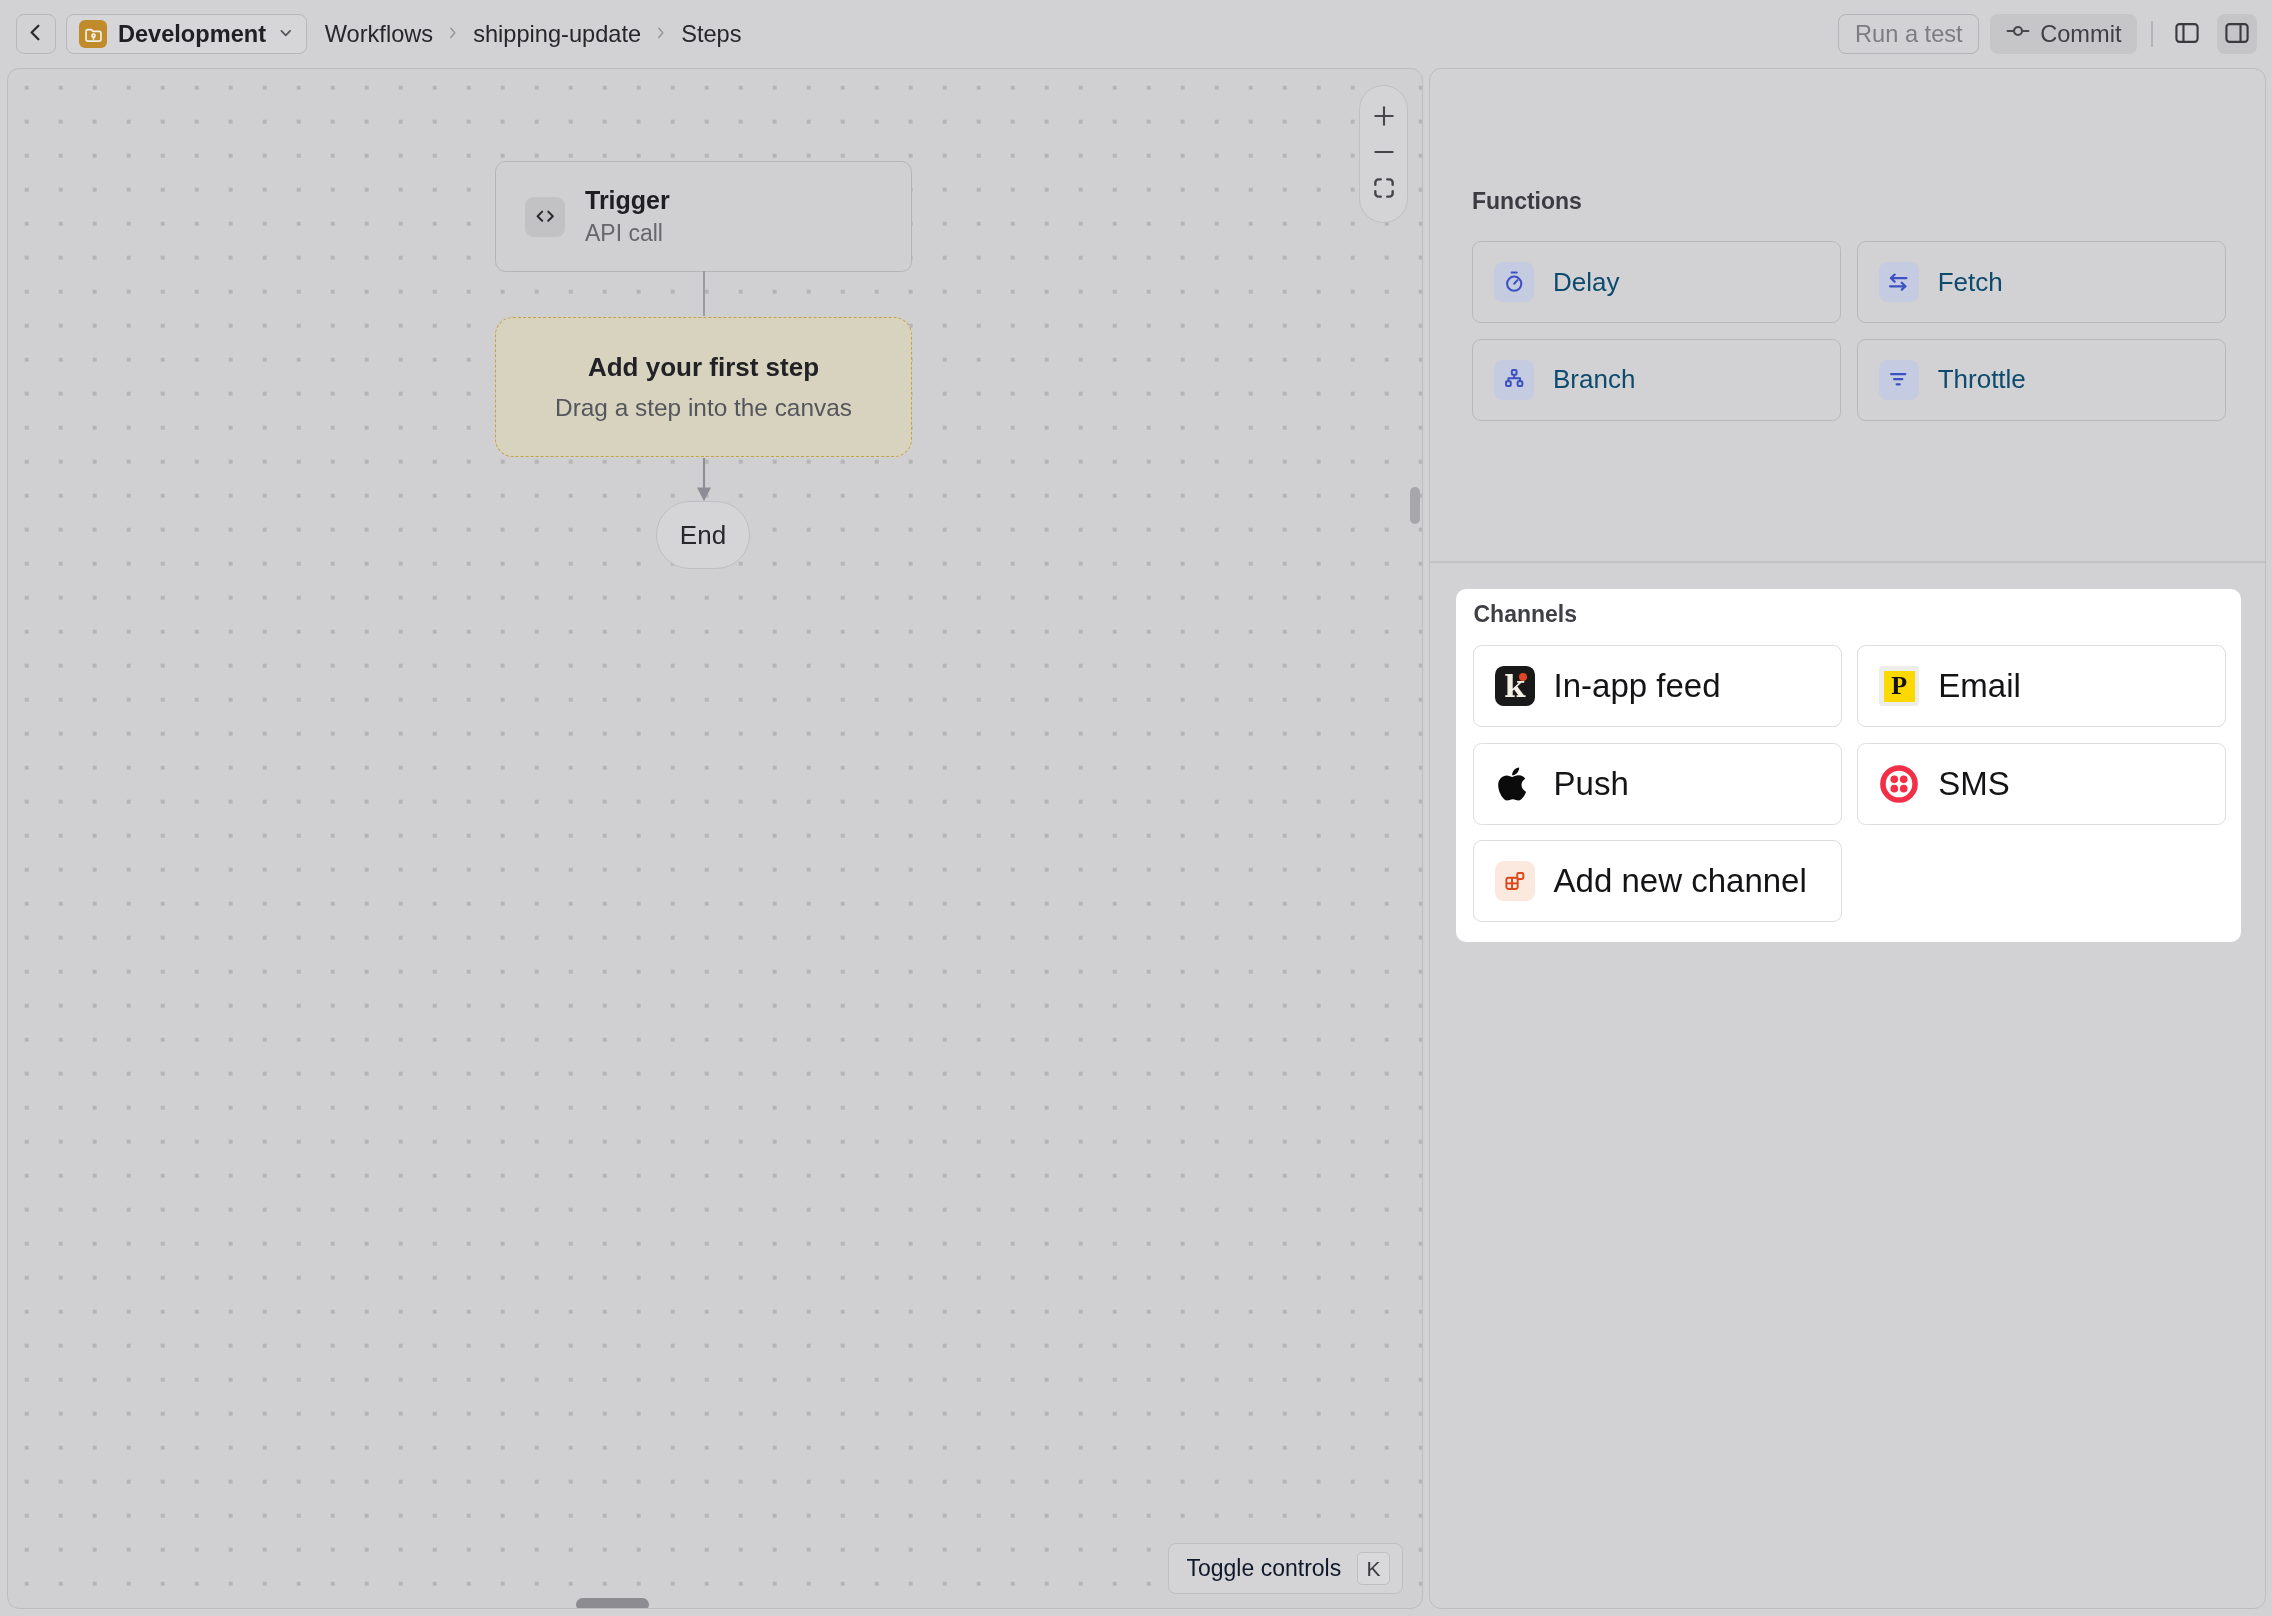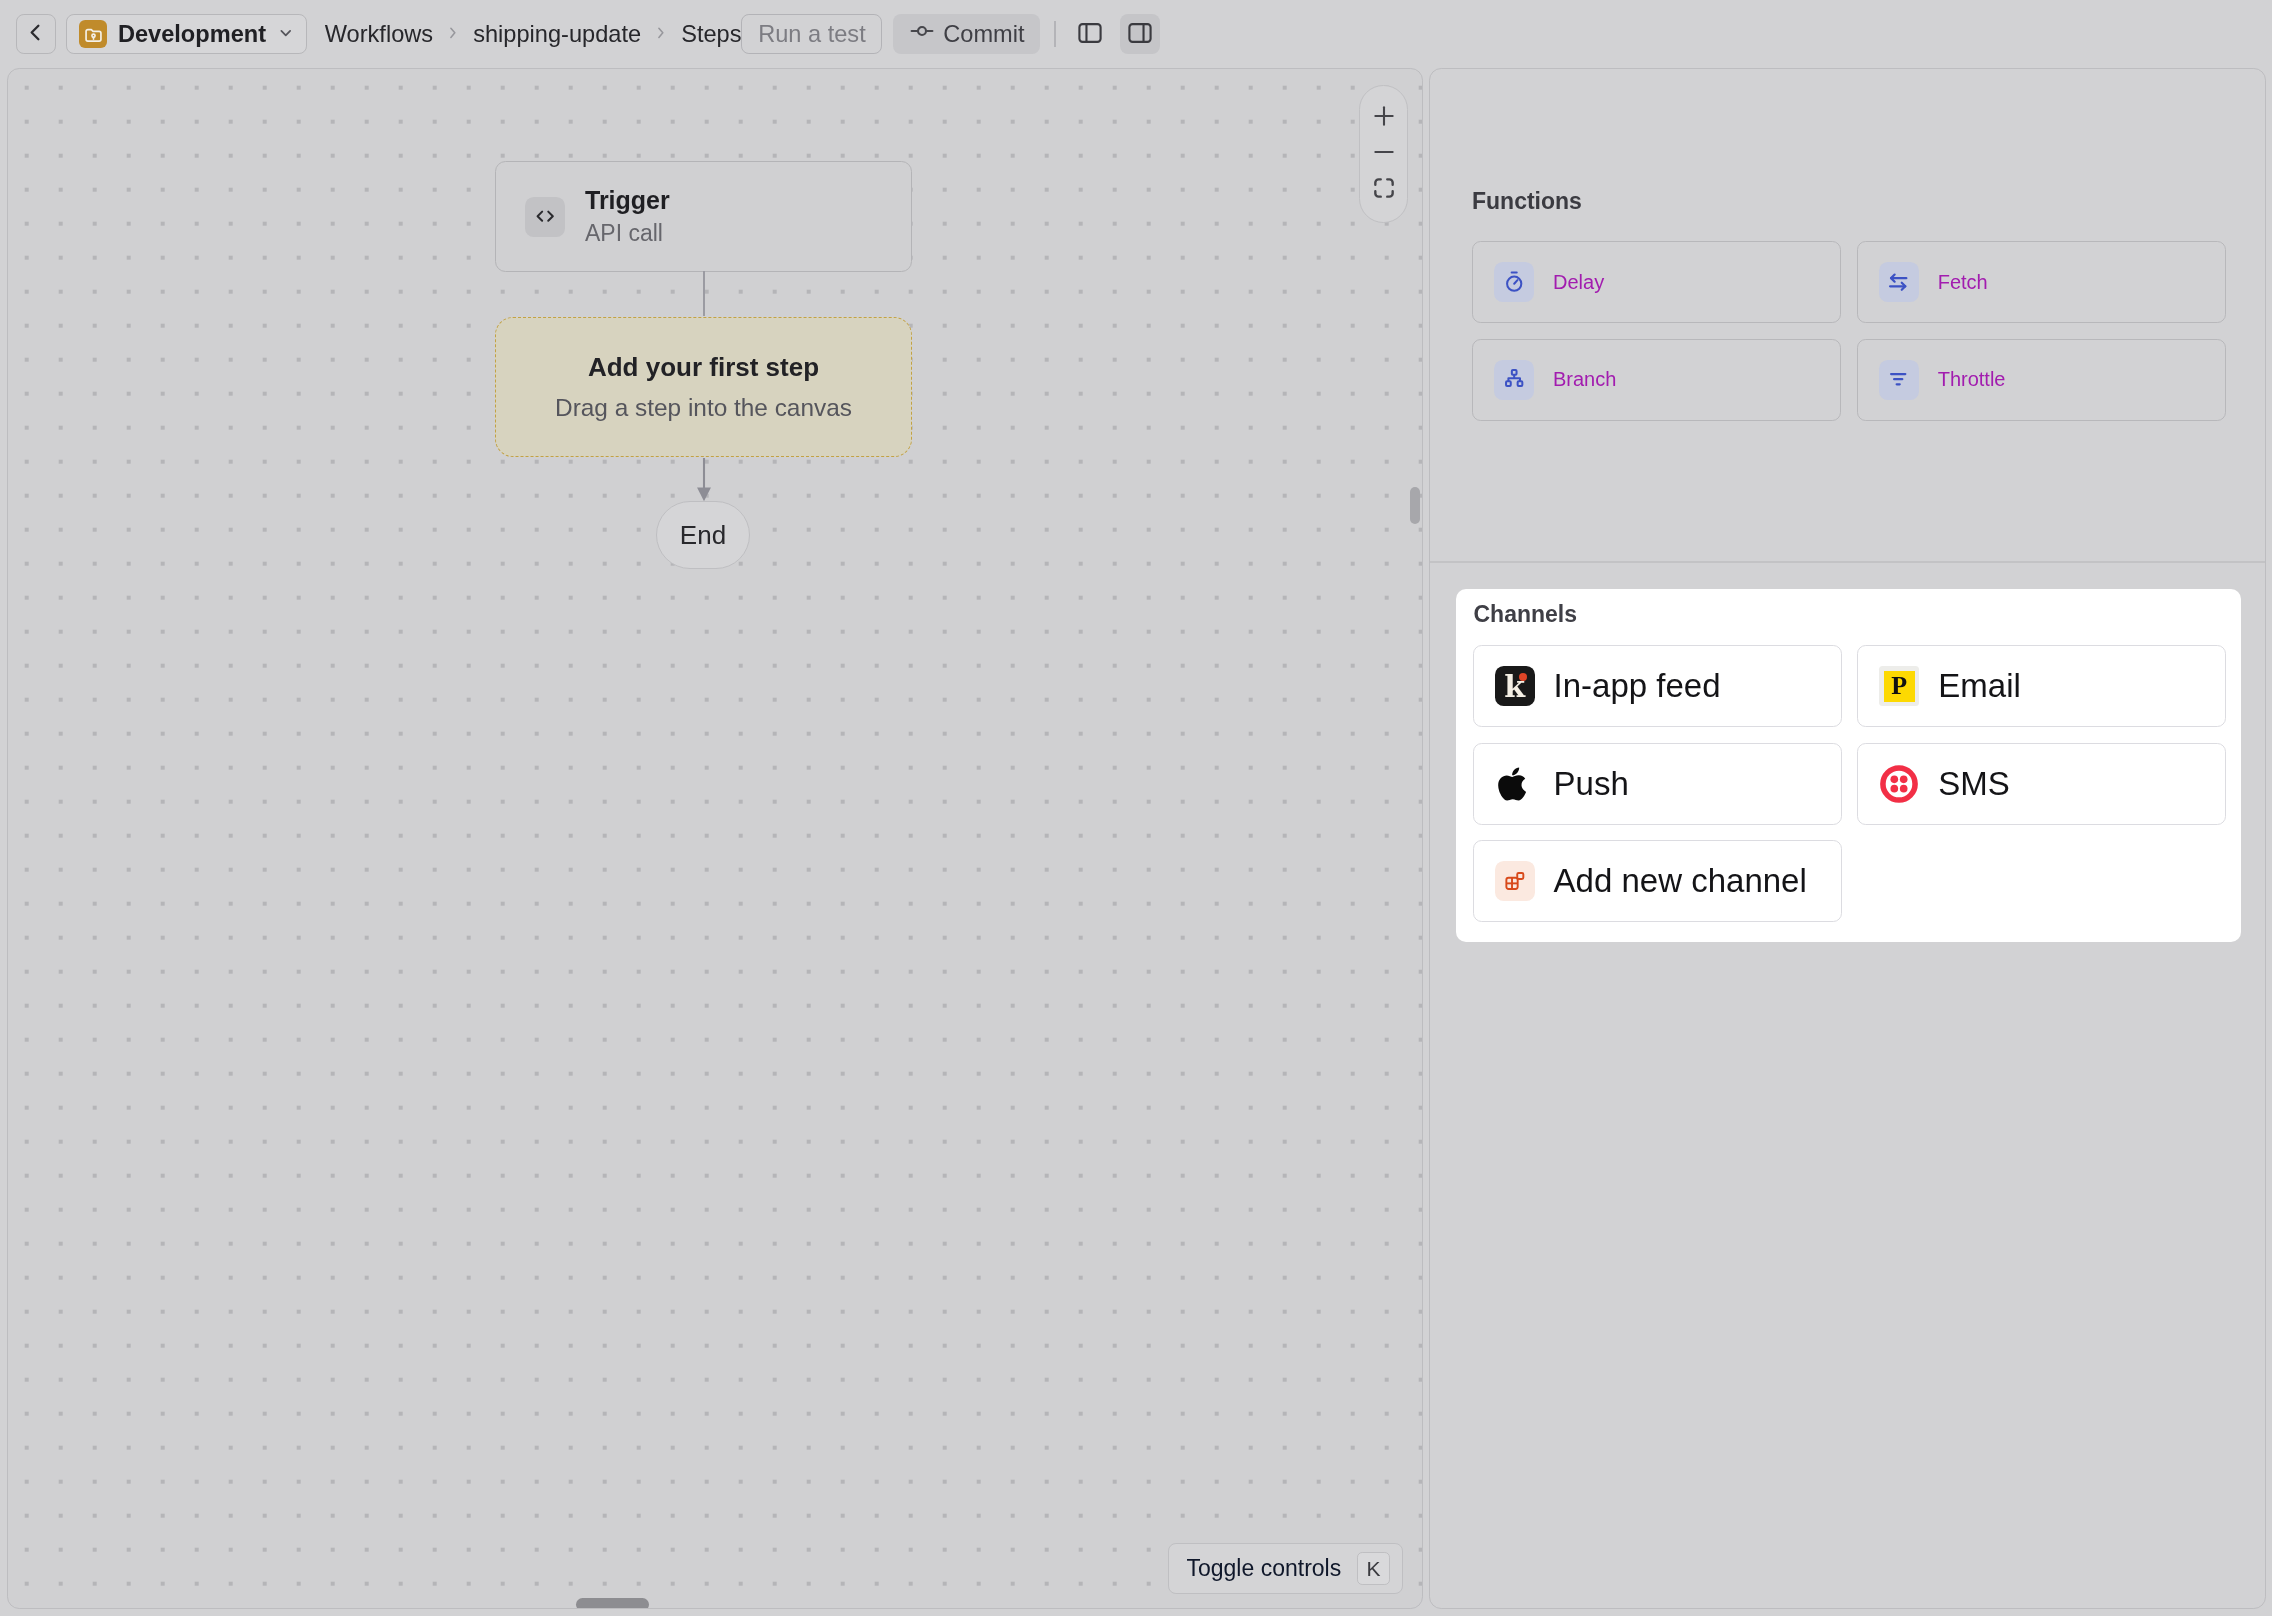--- a/index.html
+++ b/index.html
@@ -5,21 +5,21 @@
   * { margin:0; padding:0; box-sizing:border-box; }
   html,body { width:2273px; height:1616px; overflow:hidden; }
   body {
     font-family:"Liberation Sans", sans-serif;
     background:#d2d2d4;
     color:#202024;
     position:relative;
   }
   
   .topbar { position:absolute; left:0; top:0; width:2273px; height:68px;
-    display:flex; align-items:center; padding:0 15.7px; }
+    display:flex; align-items:center; justify-content:space-between; padding:0 15.7px; }
   .tb-left, .tb-right { display:flex; align-items:center; gap:10.5px; }
   .icon-btn { width:40px; height:40px; border:1.7px solid #b7b7ba; border-radius:7.9px;
     display:flex; align-items:center; justify-content:center; background:transparent; }
   .icon-btn.noborder { border-color:transparent; }
   .icon-btn.active { border-color:transparent; background:#c5c5c8; }
   .env-chip { height:40px; display:flex; align-items:center; gap:10.5px; padding:0 12.2px;
     border:1.7px solid #b7b7ba; border-radius:7.9px; background:#d6d6d8; }
   .env-folder { width:28px; height:28px; border-radius:6.1px; background:#c08b2b;
     display:flex; align-items:center; justify-content:center; }
   .env-label { font-size:23.6px; font-weight:600; color:#202024; }
@@ -73,21 +73,21 @@
   .panel { position:absolute; left:1429px; top:68px; width:837px; height:1541px;
     border:1.7px solid #bdbdc0; border-radius:12.2px; background:#d2d2d4; overflow:hidden; }
   .panel-header { height:86px; border-bottom:1.7px solid #c3c3c5; display:flex; align-items:center;
     padding-left:42px; }
   .panel-title { font-size:25px; font-weight:500; color:#1f1f23; }
   .section-label { position:absolute; left:42px; font-size:23px; font-weight:600; color:#3b3b41; }
   .fn-grid { position:absolute; left:42px; top:172px; width:754px; display:grid;
     grid-template-columns:369px 369px; gap:15.7px; }
   .card { height:82px; border:1.7px solid #b8b8bb; border-radius:8.7px;
     display:flex; align-items:center; gap:19px; padding-left:21px; background:transparent; }
-  .card-label { font-size:20px; font-weight:500; color:#a21caf; }
+  .card-label { font-size:26px; font-weight:500; color:#0c4a6e; }
   .fn-chip { width:40px; height:40px; border-radius:8.7px; background:#c5cbe0;
     display:flex; align-items:center; justify-content:center; flex:0 0 auto; }
   .panel-divider { position:absolute; left:0; top:492px; width:100%; height:1.7px; background:#c3c3c5; }
 
   .spotlight { position:absolute; left:26px; top:520px; width:785px; height:353px;
     background:#ffffff; border-radius:10px; }
   .sp-label { position:absolute; left:17.5px; top:12.2px; font-size:23px; font-weight:600; color:#3f3f46; }
   .ch-grid { position:absolute; left:16.6px; top:56px; width:754px; display:grid;
     grid-template-columns:369px 369px; gap:15.7px; }
   .ch-card { height:82px; border:1.7px solid #dcdce1; border-radius:8.7px; background:#fff;

